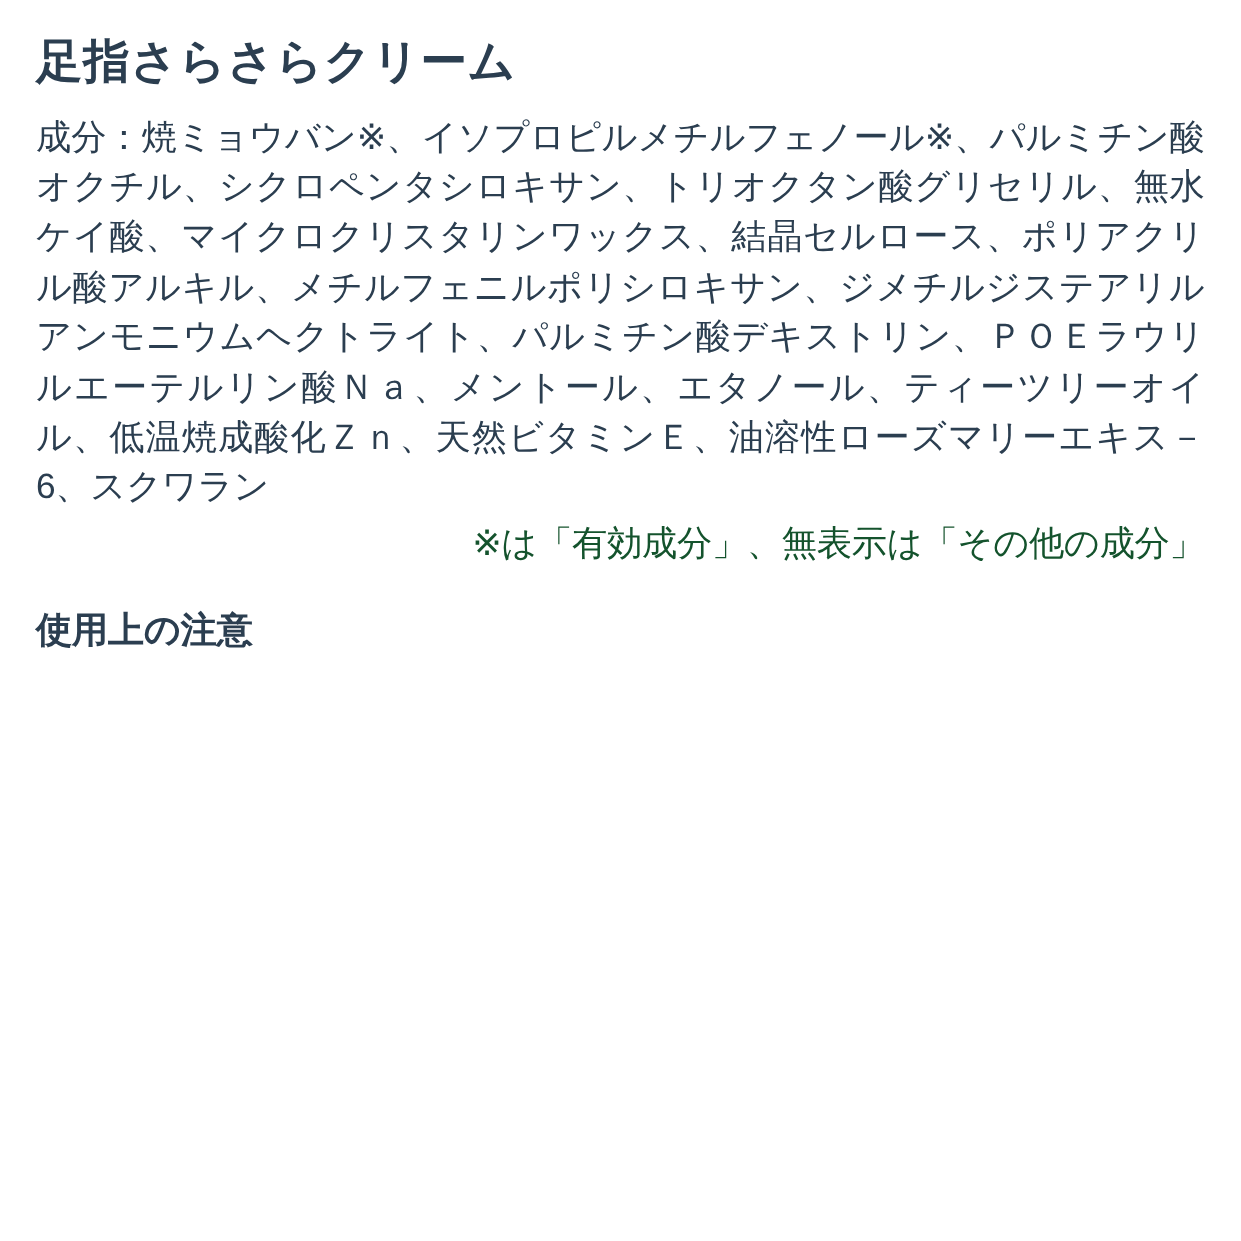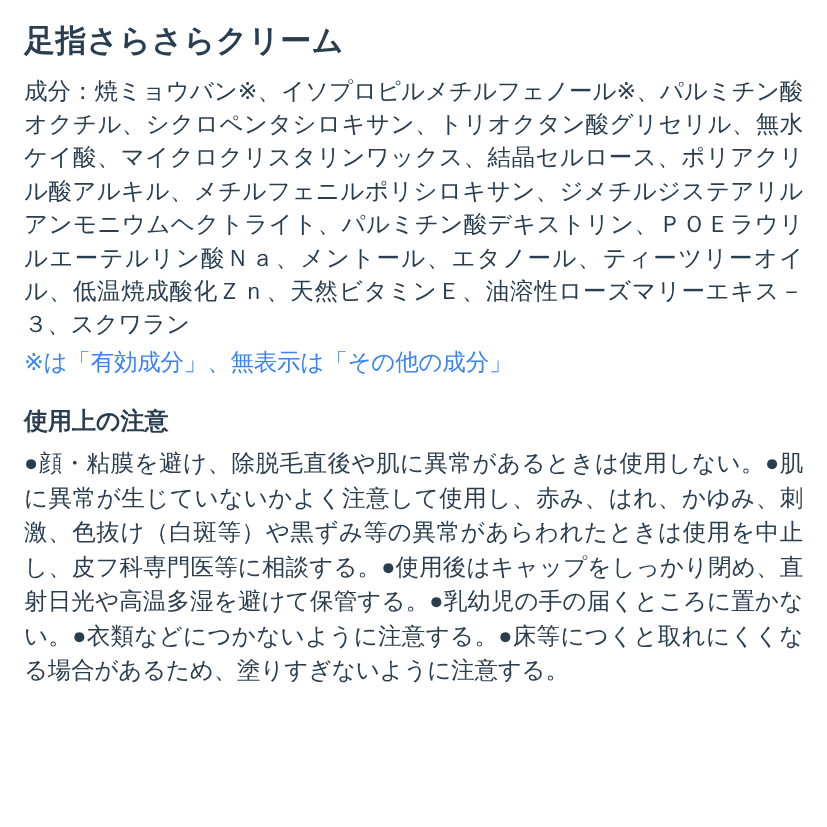--- a/index.html
+++ b/index.html
@@ -38,22 +38,23 @@
     text-align: justify;
     text-justify: inter-character;
   }
   .ingredients-label {
     font-weight: normal;
   }
   .ingredients-note {
     font-size: 23.5px;
     line-height: 1.42;
     letter-spacing: -0.2px;
-    color: #3b82f6;
+    color: #14532d;
     margin: 0 0 26px 0;
+    text-align: right;
   }
   .section-heading {
     font-size: 24px;
     font-weight: bold;
     color: #2b3e50;
     margin: 1px 0 10px 0;
     line-height: 1.3;
   }
   .cautions-body {
     font-size: 23.5px;
@@ -69,23 +70,22 @@
   }
 </style>
 </head>
 <body>
 
 <div class="page">
 
   <h1 class="product-title">足指さらさらクリーム</h1>
 
   <p class="ingredients-block">
-    <span class="ingredients-label">成分：</span><span>焼ミョウバン※、イソプロピルメチルフェノール※、パルミチン酸オクチル、シクロペンタシロキサン、トリオクタン酸グリセリル、無水ケイ酸、マイクロクリスタリンワックス、結晶セルロース、ポリアクリル酸アルキル、メチルフェニルポリシロキサン、ジメチルジステアリルアンモニウムヘクトライト、パルミチン酸デキストリン、ＰＯＥラウリルエーテルリン酸Ｎａ、メントール、エタノール、ティーツリーオイル、低温焼成酸化Ｚｎ、天然ビタミンＥ、油溶性ローズマリーエキス－３、スクワラン</span>
+    <span class="ingredients-label">成分：</span><span>焼ミョウバン※、イソプロピルメチルフェノール※、パルミチン酸オクチル、シクロペンタシロキサン、トリオクタン酸グリセリル、無水ケイ酸、マイクロクリスタリンワックス、結晶セルロース、ポリアクリル酸アルキル、メチルフェニルポリシロキサン、ジメチルジステアリルアンモニウムヘクトライト、パルミチン酸デキストリン、ＰＯＥラウリルエーテルリン酸Ｎａ、メントール、エタノール、ティーツリーオイル、低温焼成酸化Ｚｎ、天然ビタミンＥ、油溶性ローズマリーエキス－6、スクワラン</span>
   </p>
 
   <p class="ingredients-note">※は「有効成分」、無表示は「その他の成分」</p>
 
   <h2 class="section-heading">使用上の注意</h2>
 
-  <p class="cautions-body">●顔・粘膜を避け、除脱毛直後や肌に異常があるときは使用しない。●肌に異常が生じていないかよく注意して使用し、赤み、はれ、かゆみ、刺激、色抜け（白斑等）や黒ずみ等の異常があらわれたときは使用を中止し、皮フ科専門医等に相談する。●使用後はキャップをしっかり閉め、直射日光や高温多湿を避けて保管する。●乳幼児の手の届くところに置かない。●衣類などにつかないように注意する。●床等につくと取れにくくなる場合があるため、塗りすぎないように注意する。</p>
 
   <div class="spacer-bottom"></div>
 </div>
 
 </body></html>

